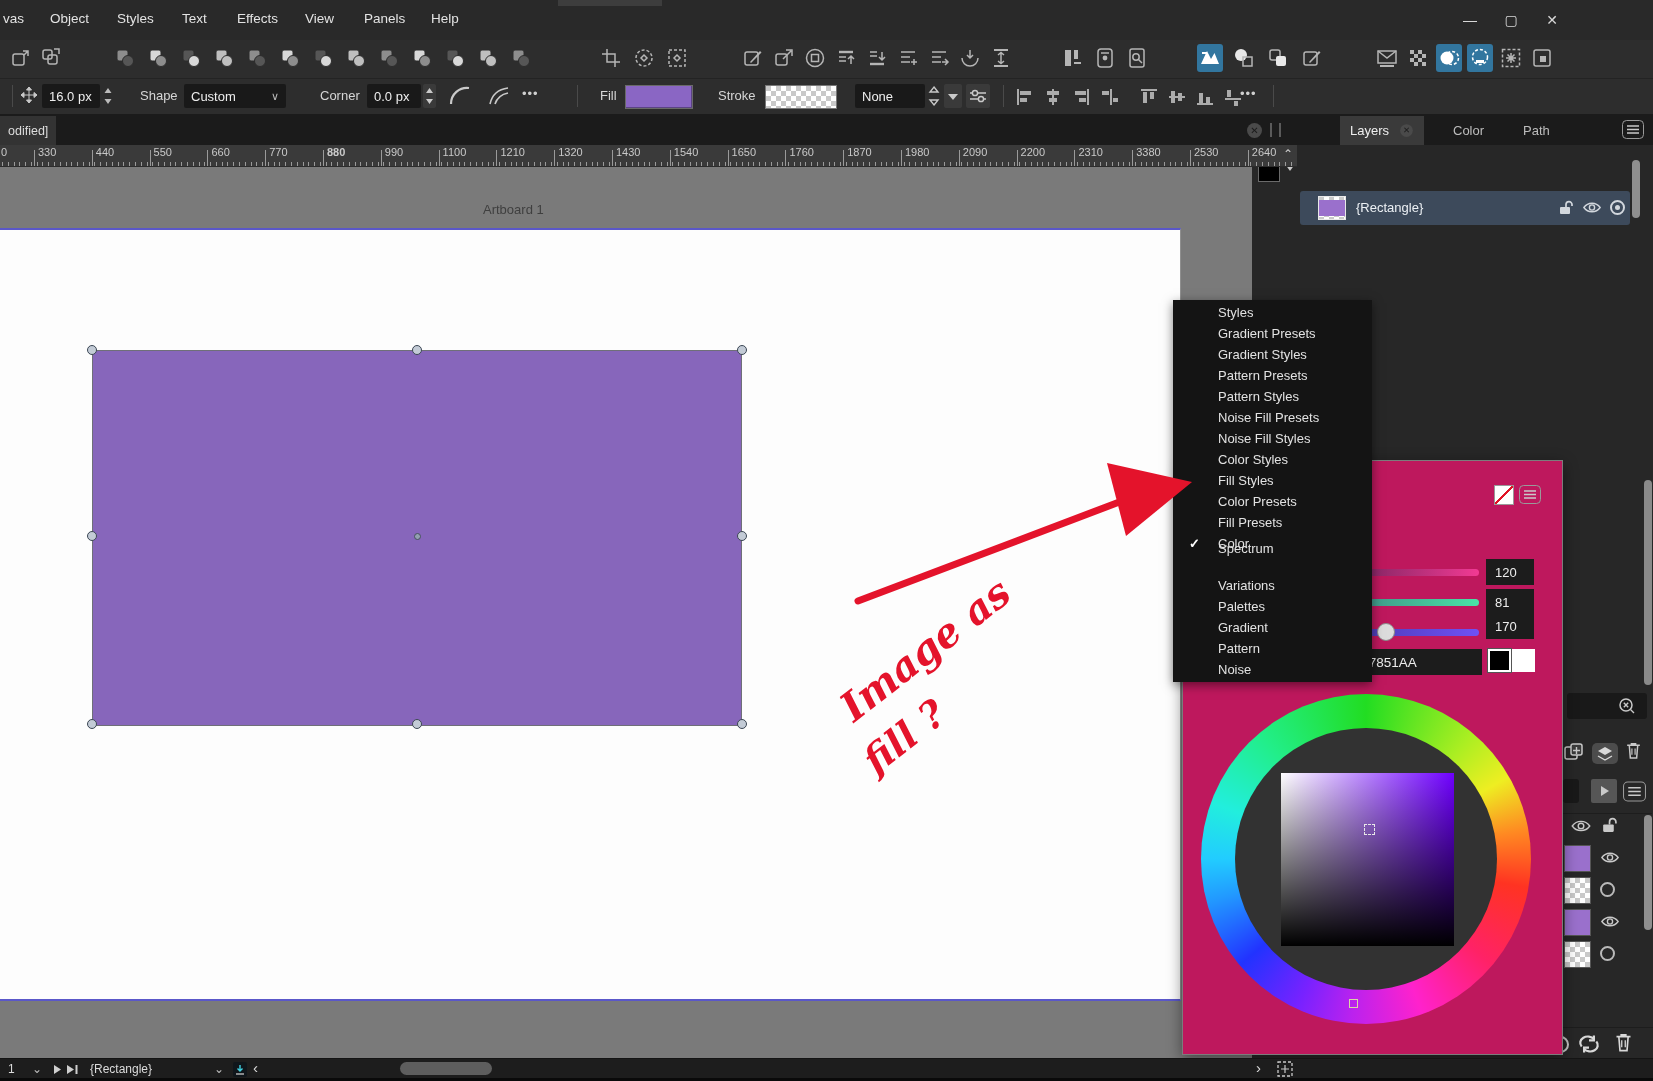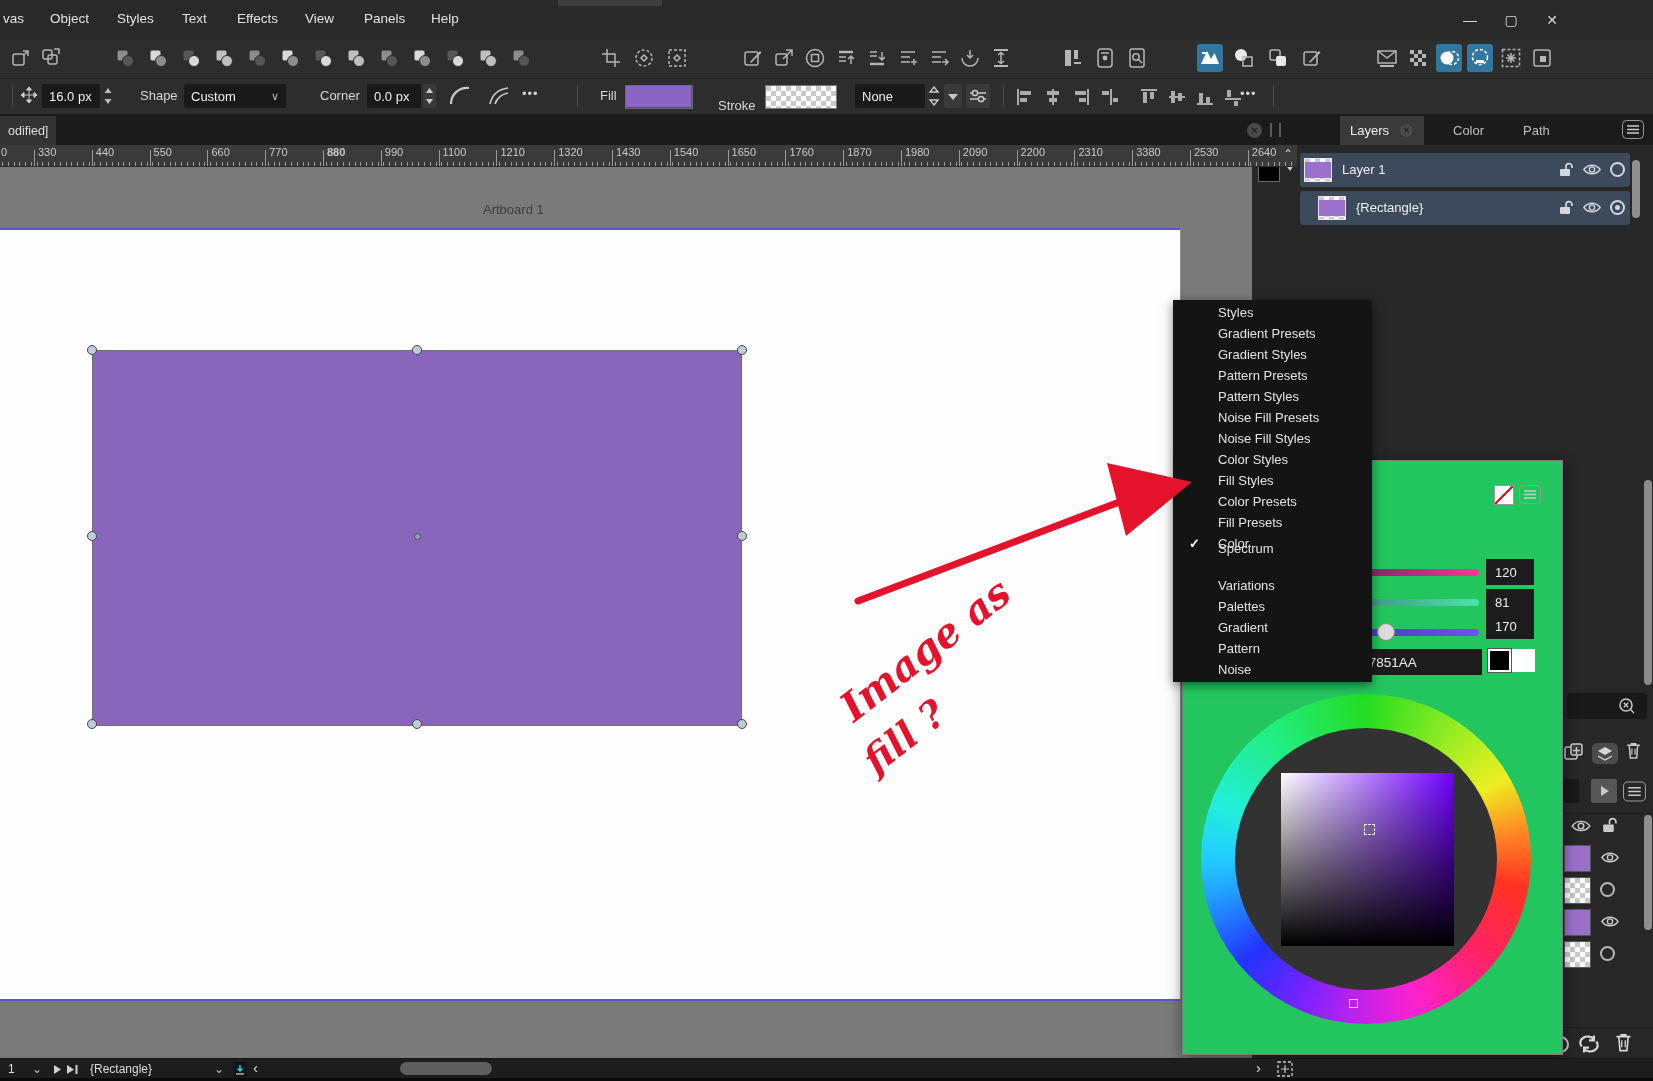--- a/index.html
+++ b/index.html
@@ -54,21 +54,21 @@
   .thumb{position:absolute;width:28px;height:24px;border:1px solid #e8e8e8;box-sizing:border-box;}
   .thumb .inner{position:absolute;left:0;right:0;top:3px;bottom:3px;background:#9a70cc;}
   .vscroll{position:absolute;width:8px;border-radius:4px;background:#8f8f8f;}
   .dockdim{position:absolute;background:#191919;border-radius:3px;}
   
   .popupmenu{left:1173px;top:300px;width:199px;height:382px;background:#141414;z-index:5;box-shadow:0 3px 10px rgba(0,0,0,.5);}
   .pm-item{position:absolute;left:0;width:199px;height:21px;color:#e2e2e2;font-size:13px;}
   .pm-item .lbl{position:absolute;left:45px;top:3px;}
   .pm-item .chk{position:absolute;left:16px;top:3px;color:#fff;font-size:13px;font-weight:bold;}
   
-  .colorpopup{left:1182px;top:460px;width:381px;height:595px;background:#22c55e;border:1px solid #7c7c7c;
+  .colorpopup{left:1182px;top:460px;width:381px;height:595px;background:#be185d;border:1px solid #7c7c7c;
               box-sizing:border-box;z-index:4;box-shadow:0 4px 14px rgba(0,0,0,.45);text-decoration:underline;}
   .slider{position:absolute;height:7px;border-radius:4px;width:278px;left:18px;}
   .valbox{position:absolute;left:303px;width:48px;height:26px;background:#1c1c1c;color:#ededed;font-size:13px;
           display:flex;align-items:center;padding-left:9px;box-sizing:border-box;}
   .hexbox{position:absolute;left:113px;top:188px;width:186px;height:26px;background:#1c1c1c;color:#ededed;
           font-size:13.5px;display:flex;align-items:center;justify-content:center;}
   .bw{position:absolute;top:188px;width:23px;height:23px;box-sizing:border-box;}
   .wheel{position:absolute;left:18px;top:233px;width:330px;height:330px;border-radius:50%;
     background:conic-gradient(from 0deg,#22dd22,#aaee22 40deg,#eeee22 60deg,#ff8822 80deg,#ff3322 100deg,
       #ff2266 130deg,#ff22cc 160deg,#bb22ee 185deg,#7722ff 205deg,#2233ff 230deg,#2299ff 255deg,
@@ -394,21 +394,21 @@
       </span>
     <span class="abs" style="left:487px;top:6px;">
       <svg width="24" height="22" viewBox="0 0 24 22">
           <path d="M3 19 Q6 5 21 3 M8 19 Q11 10 21 8" fill="none" stroke="#c9c9c9" stroke-width="1.6"></path>
         </svg>
       </span>
     <span class="dots" style="left:522px;">•••</span>
     <div class="vdiv" style="left:577px;"></div>
     <span class="ctx-label" style="left:600px;">Fill</span>
     <div class="swatch-fill" style="left:625px;"></div>
-    <span class="ctx-label" style="left:718px;margin-top:10px;">Stroke</span>
+    <span class="ctx-label" style="left:718px;">Stroke</span>
     <div class="swatch-stroke checker" style="left:765px;"></div>
     <div class="field" style="left:855px;width:70px;">
         <span>None</span>
       </div>
     <span class="abs" style="left:927px;top:5px;">
       <svg width="14" height="24" viewBox="0 0 14 24">
           <path d="M7 3l4 5H3z M7 21l4-5H3z" fill="none" stroke="#c9c9c9" stroke-width="1.4"></path>
         </svg>
       </span>
     <span class="abs" style="left:944px;top:5px;">
@@ -803,39 +803,20 @@
   </div>
 
   <div class="dock abs">
 
     <div class="abs" style="left:6px;top:13px;width:20px;height:22px;background:#000;border:1px solid #6a6a6a;"></div>
     <span class="abs" style="left:32px;top:17px;">
       <svg width="12" height="10" viewBox="0 0 12 10">
           <path d="M1 2l5 7 5-7z" fill="#c9c9c9"></path>
         </svg>
       </span>
-    <div class="layer-row" style="left:48px;top:8px;width:330px;">
-      <div class="thumb checker" style="left:4px;top:5px;">
-          <div class="inner"></div>
-        </div>
-      <span class="lname" style="left:42px;">Layer 1</span>
-      <span class="abs" style="left:258px;top:9px;">
-          <svg width="15" height="16" viewBox="0 0 15 16">
-            <rect x="2" y="7" width="10" height="7" rx="1" fill="#d2d7dd"></rect>
-            <path d="M8 7V4.6a3 3 0 0 1 6 0V6" fill="none" stroke="#d2d7dd" stroke-width="1.7"></path>
-          </svg>
-        </span>
-      <span class="abs" style="left:282px;top:10px;">
-          <svg width="20" height="13" viewBox="0 0 24 16">
-            <path d="M2 8C7 1 17 1 22 8 17 15 7 15 2 8Z" fill="none" stroke="#d2d7dd" stroke-width="1.7"></path>
-            <circle cx="12" cy="8" r="3.2" fill="none" stroke="#d2d7dd" stroke-width="1.7"></circle>
-          </svg>
-        </span>
-      <span class="circle-toggle" style="left:310px;top:9px;"></span>
-    </div>
     <div class="layer-row" style="left:48px;top:46px;width:330px;">
       <div class="thumb checker" style="left:18px;top:5px;">
           <div class="inner"></div>
         </div>
       <span class="lname" style="left:56px;">{Rectangle}</span>
       <span class="abs" style="left:258px;top:9px;">
           <svg width="15" height="16" viewBox="0 0 15 16">
             <rect x="2" y="7" width="10" height="7" rx="1" fill="#d2d7dd"></rect>
             <path d="M8 7V4.6a3 3 0 0 1 6 0V6" fill="none" stroke="#d2d7dd" stroke-width="1.7"></path>
           </svg>

